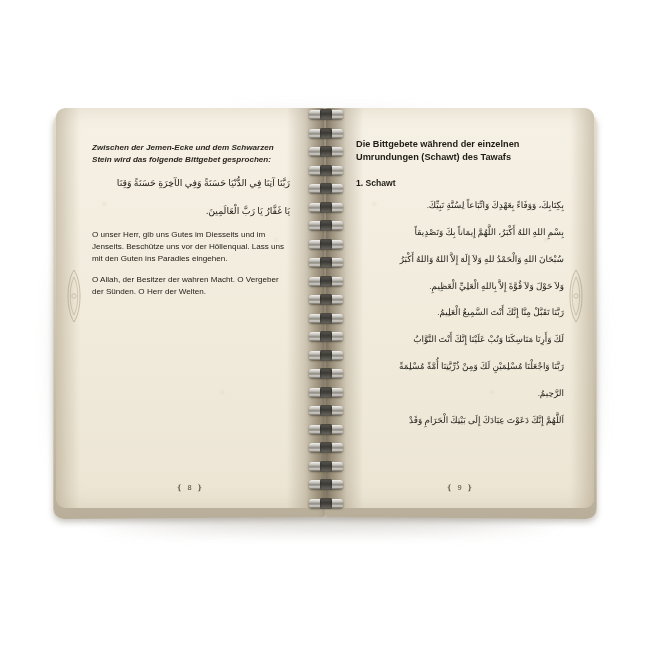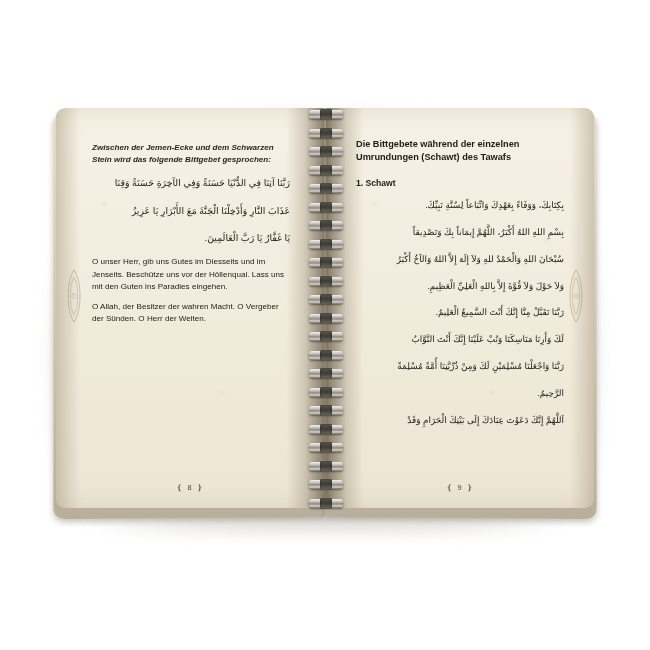--- a/index.html
+++ b/index.html
@@ -156,21 +156,21 @@
     font-weight: bold;
     font-size: 8.1px;
     line-height: 1.45;
     color: #2b2720;
     margin: 0 0 9px 0;
   }
 
   .arabic {
     direction: rtl;
     text-align: justify;
-    font-family: Liberation Sans, sans-serif;
+    font-family: Liberation Serif, serif;
     font-size: 9.4px;
     line-height: 1.95;
     color: #1d1a15;
     margin: 0 0 9px 0;
     letter-spacing: 0.2px;
   }
   .arabic.small {
     font-size: 8.9px;
     line-height: 2.0;
   }
@@ -251,21 +251,20 @@
       <svg class="ornament orn-left" viewBox="0 0 22 56">
         <path d="M11 2 C3 14 3 42 11 54 C19 42 19 14 11 2 Z" fill="none" stroke="#9b8c6d" stroke-width="0.9"></path>
         <path d="M11 9 C6 18 6 38 11 47 C16 38 16 18 11 9 Z" fill="none" stroke="#9b8c6d" stroke-width="0.7"></path>
         <circle cx="11" cy="28" r="2.2" fill="none" stroke="#9b8c6d" stroke-width="0.7"></circle>
       </svg>
 
       <div class="content inner-left">
         <p class="intro-de">Zwischen der Jemen-Ecke und dem Schwarzen Stein wird das folgende Bittgebet gesprochen:</p>
 
         <p class="arabic">رَبَّنَا آتِنَا فِي الدُّنْيَا حَسَنَةً وَفِي الآخِرَةِ حَسَنَةً وَقِنَا</p>
-        <p class="arabic">عَذَابَ النَّارِ وَأَدْخِلْنَا الْجَنَّةَ مَعَ الأَبْرَارِ يَا عَزِيزُ</p>
         <p class="arabic">يَا غَفَّارُ يَا رَبَّ الْعَالَمِينَ.</p>
 
         <p class="de-para">O unser Herr, gib uns Gutes im Diesseits und im Jenseits. Beschütze uns vor der Höllenqual. Lass uns mit den Guten ins Paradies eingehen.</p>
         <p class="de-para">O Allah, der Besitzer der wahren Macht. O Vergeber der Sünden. O Herr der Welten.</p>
       </div>
 
       <div class="folio">
         <span class="brace">❴</span><span class="num">8</span><span class="brace">❵</span>
       </div>
     </div>
@@ -278,21 +277,21 @@
         <path d="M11 9 C6 18 6 38 11 47 C16 38 16 18 11 9 Z" fill="none" stroke="#9b8c6d" stroke-width="0.7"></path>
         <circle cx="11" cy="28" r="2.2" fill="none" stroke="#9b8c6d" stroke-width="0.7"></circle>
       </svg>
 
       <div class="content inner-right">
         <h1 class="page-title">Die Bittgebete während der einzelnen Umrundungen (Schawt) des Tawafs</h1>
         <h2 class="section-head">1. Schawt</h2>
 
         <p class="arabic small">بِكِتَابِكَ، وَوَفَاءً بِعَهْدِكَ وَاتِّبَاعاً لِسُنَّةِ نَبِيِّكَ.</p>
         <p class="arabic small">بِسْمِ اللهِ اللهُ أَكْبَرُ، اللَّهُمَّ إِيمَاناً بِكَ وَتَصْدِيقاً</p>
-        <p class="arabic small">سُبْحَانَ اللهِ وَالْحَمْدُ للهِ وَلاَ إِلَهَ إِلاَّ اللهُ وَالآخُ أَكْبَرُ</p>
+        <p class="arabic small">سُبْحَانَ اللهِ وَالْحَمْدُ للهِ وَلاَ إِلَهَ إِلاَّ اللهُ وَاللهُ أَكْبَرُ</p>
         <p class="arabic small">وَلاَ حَوْلَ وَلاَ قُوَّةَ إِلاَّ بِاللهِ الْعَلِيِّ الْعَظِيمِ.</p>
         <p class="arabic small">رَبَّنَا تَقَبَّلْ مِنَّا إِنَّكَ أَنْتَ السَّمِيعُ الْعَلِيمُ.</p>
         <p class="arabic small">لَكَ وَأَرِنَا مَنَاسِكَنَا وَتُبْ عَلَيْنَا إِنَّكَ أَنْتَ التَّوَّابُ</p>
         <p class="arabic small">رَبَّنَا وَاجْعَلْنَا مُسْلِمَيْنِ لَكَ وَمِنْ ذُرِّيَّتِنَا أُمَّةً مُسْلِمَةً</p>
         <p class="arabic small">الرَّحِيمُ.</p>
         <p class="arabic small">اَللَّهُمَّ إِنَّكَ دَعَوْتَ عِبَادَكَ إِلَى بَيْتِكَ الْحَرَامِ وَقَدْ</p>
       </div>
 
       <div class="folio">
         <span class="brace">❴</span><span class="num">9</span><span class="brace">❵</span>

